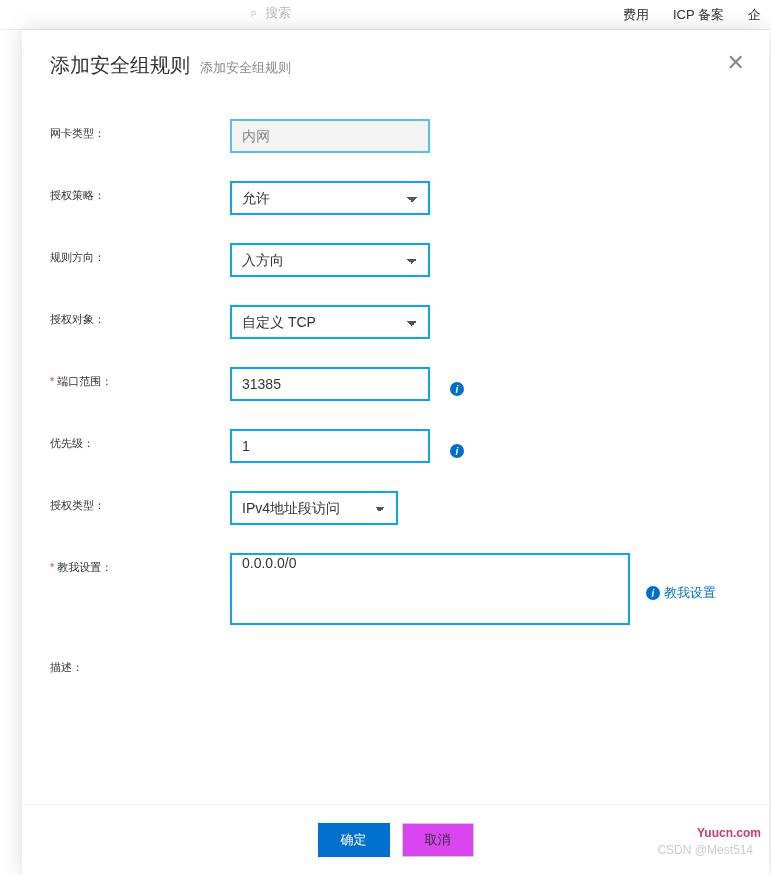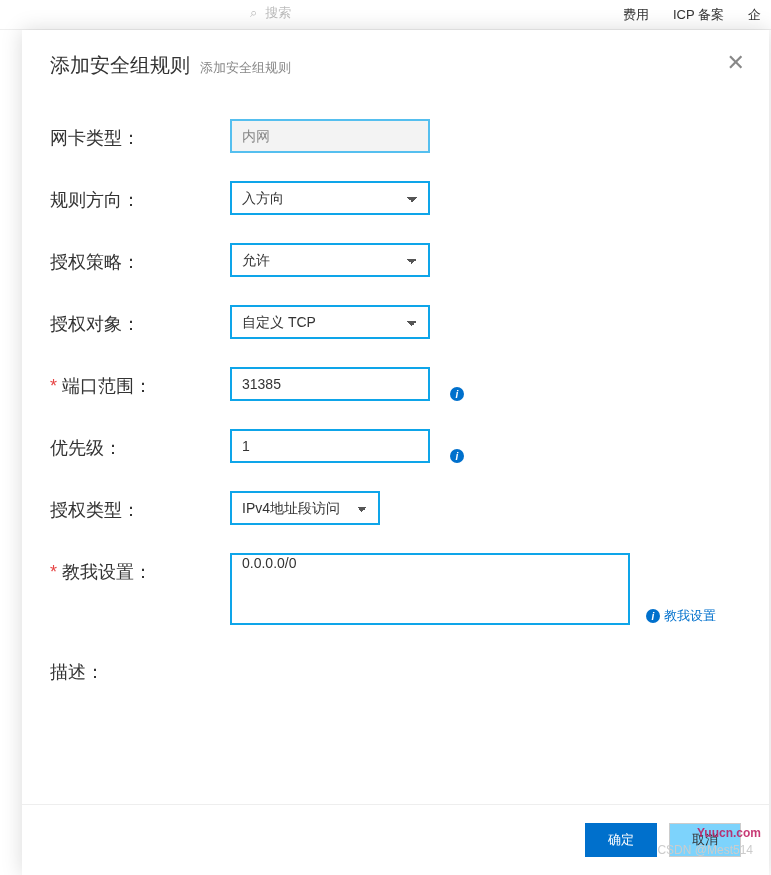--- a/index.html
+++ b/index.html
@@ -92,21 +92,21 @@
     }
     .form-row {
       display: flex;
       align-items: flex-start;
       margin-bottom: 28px;
     }
     .form-label {
       width: 180px;
       padding-top: 7px;
       color: #333;
-      font-size: 18px;
+      font-size: 11px;
       flex-shrink: 0;
     }
     .required::before {
       content: "* ";
       color: #e64545;
     }
     .form-control {
       width: 200px;
       height: 34px;
       border: 2px solid #0ea5e9;
@@ -121,21 +121,21 @@
     }
     select.form-control {
       appearance: none;
       background-image: linear-gradient(45deg, transparent 50%, #555 50%), linear-gradient(135deg, #555 50%, transparent 50%);
       background-position: calc(100% - 16px) 14px, calc(100% - 11px) 14px;
       background-size: 5px 5px, 5px 5px;
       background-repeat: no-repeat;
       padding-right: 28px;
     }
     select.form-control.narrow {
-      width: 150px;
+      width: 168px;
     }
     textarea.form-control {
       width: 400px;
       height: 72px;
       padding: 0 10px;
       resize: none;
       font-family: inherit;
     }
     .info-icon {
       display: inline-flex;
@@ -165,28 +165,28 @@
     }
     .help-text {
       font-size: 12px;
       color: #888;
       margin-top: 6px;
     }
     .modal-footer {
       border-top: 1px solid #eee;
       padding: 18px 28px;
       display: flex;
-      justify-content: flex-end;
+      justify-content: center;
       gap: 12px;
     }
     .btn {
       height: 34px;
       padding: 0 22px;
       border: 1px solid #ccc;
-      background: #7dd3fc;
+      background: #d946ef;
       font-size: 13px;
       cursor: pointer;
       color: #333;
     }
     .btn-primary {
       background: #0070cc;
       border-color: #0070cc;
       color: #fff;
     }
     .watermark {
@@ -201,21 +201,21 @@
     }
     .watermark2 {
       position: absolute;
       right: 18px;
       bottom: 18px;
       color: #ccc;
       font-size: 12px;
       pointer-events: none;
     }
     .flex-col { display: flex; flex-direction: column; }
-    .rightside { display: flex; align-items: flex-end; }
+    .rightside { display: flex; align-items: center; }
   </style>
 </head>
 <body>
 
 <div class="backdrop">
   <div class="bg-header">
     <div class="bg-search">
       <span>⌕</span>
       <span>搜索</span>
     </div>
@@ -237,30 +237,30 @@
   <div class="modal-body">
 
     <div class="form-row">
       <div class="form-label">网卡类型：</div>
       <select class="form-control disabled" disabled="">
         <option>内网</option>
       </select>
     </div>
 
     <div class="form-row">
+      <div class="form-label">授权策略：</div>
+      <select class="form-control">
+        <option>允许</option>
+      </select>
+    </div>
+
+    <div class="form-row">
       <div class="form-label">规则方向：</div>
       <select class="form-control">
         <option>入方向</option>
-      </select>
-    </div>
-
-    <div class="form-row">
-      <div class="form-label">授权策略：</div>
-      <select class="form-control">
-        <option>允许</option>
       </select>
     </div>
 
     <div class="form-row">
       <div class="form-label">授权对象：</div>
       <select class="form-control">
         <option>自定义 TCP</option>
       </select>
     </div>
 

